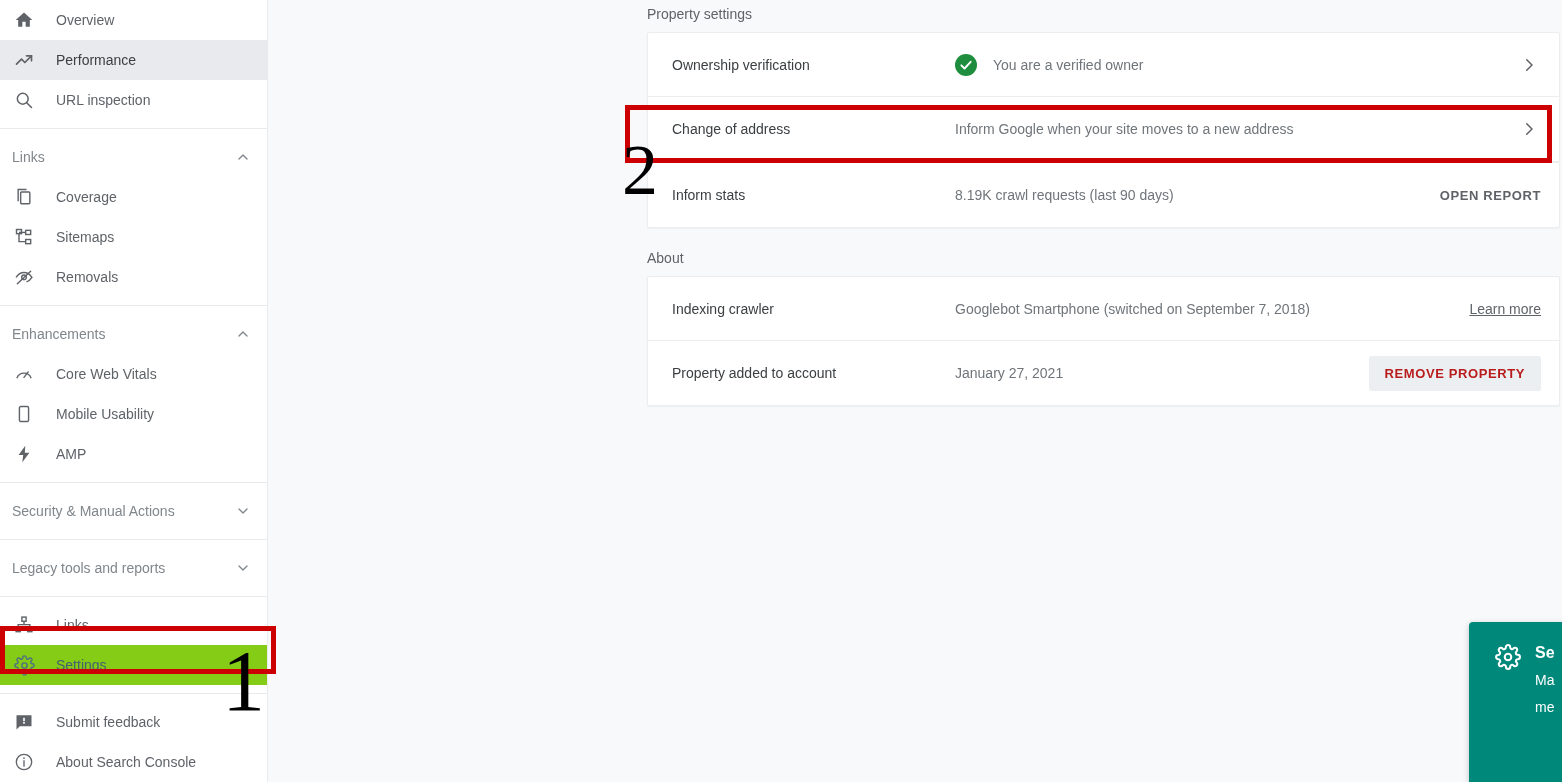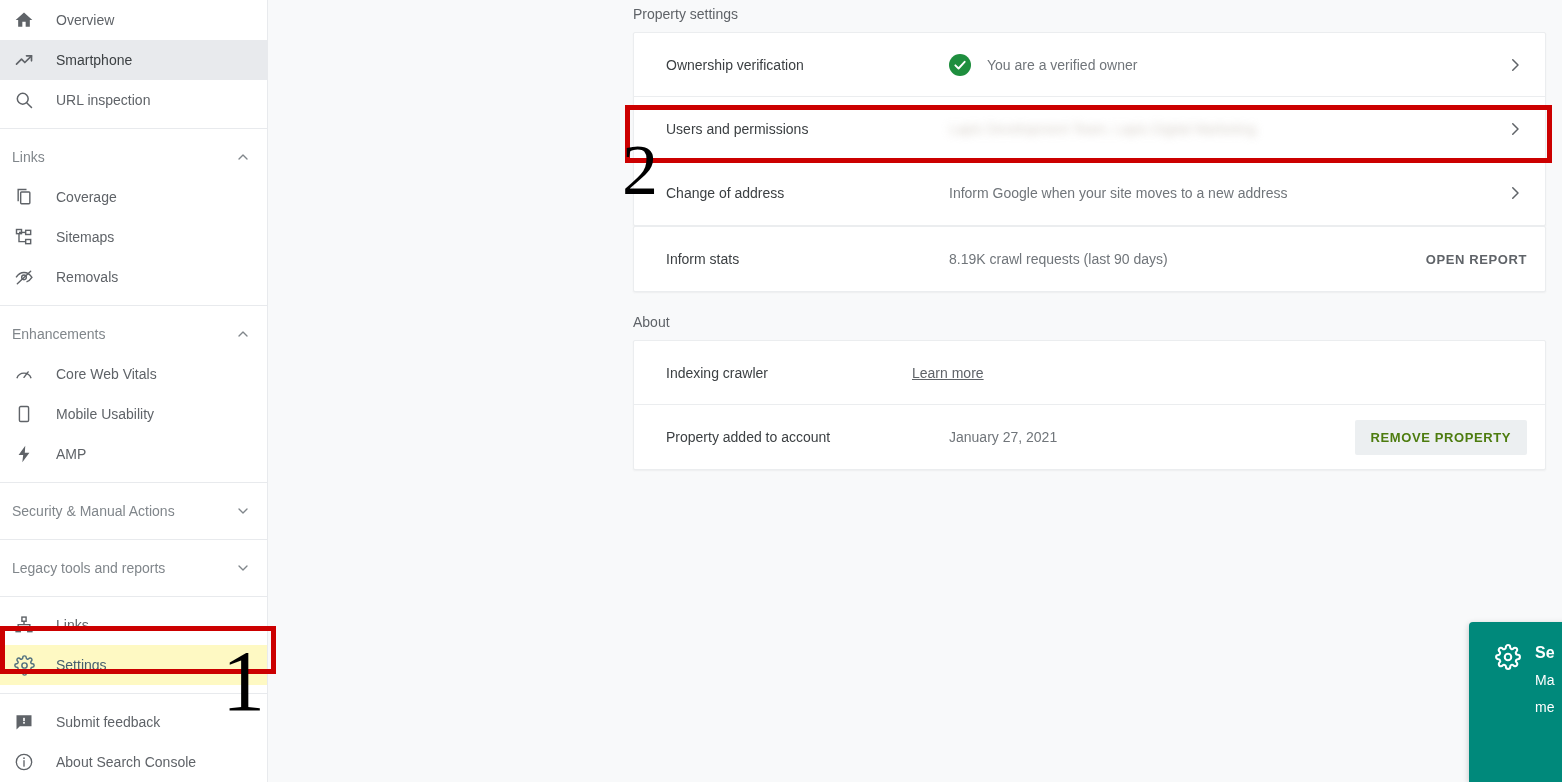--- a/index.html
+++ b/index.html
@@ -34,21 +34,21 @@
   .nav-item .ico {
     width: 24px; height: 24px;
     display: flex; align-items: center; justify-content: center;
     margin-right: 20px;
     flex: 0 0 24px;
   }
   .nav-item .ico svg { display: block; }
   .nav-item .lbl { white-space: nowrap; }
   .nav-item.active { background: #e8eaed; }
   .nav-item.active .lbl { color: #3c4043; }
-  .nav-item.settings-active { background: #fef9c3; color: #4d6070; }
+  .nav-item.settings-active { background: #84cc16; color: #4d6070; }
   .nav-item.settings-active .lbl { color: #46606f; }
 
   .nav-group-header {
     display: flex; align-items: center;
     height: 40px;
     padding-left: 12px; padding-right: 14px;
     color: #80868b;
     font-size: 14px;
     cursor: pointer;
     user-select: none;
@@ -59,21 +59,21 @@
   .divider { height: 1px; background: #e8eaed; margin: 8px 0; }
 
   
   .main {
     position: absolute;
     left: 268px; top: 0;
     width: 1294px; height: 782px;
     background: #f8f9fa;
     overflow: hidden;
   }
-  .content { position: absolute; left: 365px; top: 0; width: 913px; }
+  .content { position: absolute; left: 379px; top: 0; width: 913px; }
 
   .section-title {
     font-size: 14px;
     color: #5f6368;
     padding: 6px 0 10px 0;
   }
   .section-title.mt { padding-top: 22px; }
 
   .card {
     background: #fff;
@@ -87,21 +87,20 @@
     padding: 0 18px 0 24px;
     border-bottom: 1px solid #ebedef;
     cursor: pointer;
   }
   .row:last-child { border-bottom: none; }
   .row .rlabel {
     width: 246px;
     flex: 0 0 246px;
     font-size: 14px;
     color: #3c4043;
-    margin-left: 8px;
   }
   .row .rvalue {
     flex: 1;
     display: flex; align-items: center;
     font-size: 14px;
     color: #70757a;
     min-width: 0;
     padding-left: 37px;
   }
   .row .rvalue .blurred {
@@ -133,21 +132,21 @@
   }
   .link-learn {
     font-size: 14px;
     color: #5f6368;
     text-decoration: underline;
     cursor: pointer;
     white-space: nowrap;
   }
   .btn-grey {
     background: #eceff1;
-    color: #4d7c0f;
+    color: #b91c1c;
     font-size: 13px;
     font-weight: bold;
     letter-spacing: .6px;
     padding: 10px 16px;
     border: none;
     border-radius: 2px;
     cursor: pointer;
     white-space: nowrap;
     font-family: "Liberation Sans", sans-serif;
   }
@@ -211,21 +210,21 @@
       <span class="lbl">Overview</span>
     </div>
 
     <div class="nav-item active">
       <span class="ico">
         <svg width="20" height="20" viewBox="0 0 24 24" fill="none" stroke="#5f6368" stroke-width="2" stroke-linecap="round" stroke-linejoin="round">
             <polyline points="3,17 9,11 13,15 21,7"></polyline>
             <polyline points="15,7 21,7 21,13"></polyline>
           </svg>
       </span>
-      <span class="lbl">Smartphone</span>
+      <span class="lbl">Performance</span>
     </div>
 
     <div class="nav-item">
       <span class="ico">
         <svg width="20" height="20" viewBox="0 0 24 24" fill="none" stroke="#5f6368" stroke-width="1.8">
             <circle cx="10.5" cy="10.5" r="6.5"></circle>
             <line x1="15.5" y1="15.5" x2="21" y2="21" stroke-linecap="round"></line>
           </svg>
       </span>
       <span class="lbl">URL inspection</span>
@@ -403,31 +402,20 @@
             </span>
             <span>You are a verified owner</span>
           </div>
           <div class="chev-right">
             <svg width="18" height="18" viewBox="0 0 24 24" fill="none" stroke="#5f6368" stroke-width="2" stroke-linecap="round" stroke-linejoin="round">
                 <polyline points="9,5 16,12 9,19"></polyline>
               </svg>
           </div>
         </div>
 
-        <div class="row">
-          <div class="rlabel">Users and permissions</div>
-          <div class="rvalue">
-            <span class="blurred">Lapis Development Team, Lapis Digital Marketing</span>
-          </div>
-          <div class="chev-right">
-            <svg width="18" height="18" viewBox="0 0 24 24" fill="none" stroke="#5f6368" stroke-width="2" stroke-linecap="round" stroke-linejoin="round">
-                <polyline points="9,5 16,12 9,19"></polyline>
-              </svg>
-          </div>
-        </div>
 
         <div class="row">
           <div class="rlabel">Change of address</div>
           <div class="rvalue">
             <span>Inform Google when your site moves to a new address</span>
           </div>
           <div class="chev-right">
             <svg width="18" height="18" viewBox="0 0 24 24" fill="none" stroke="#5f6368" stroke-width="2" stroke-linecap="round" stroke-linejoin="round">
                 <polyline points="9,5 16,12 9,19"></polyline>
               </svg>
@@ -446,20 +434,23 @@
             <span class="txt-action">OPEN REPORT</span>
           </div>
         </div>
       </div>
 
       <div class="section-title mt">About</div>
       <div class="card">
 
         <div class="row">
           <div class="rlabel">Indexing crawler</div>
+          <div class="rvalue">
+            <span>Googlebot Smartphone (switched on September 7, 2018)</span>
+          </div>
           <div class="row-tail">
             <span class="link-learn">Learn more</span>
           </div>
         </div>
 
         <div class="row">
           <div class="rlabel">Property added to account</div>
           <div class="rvalue">
             <span>January 27, 2021</span>
           </div>

